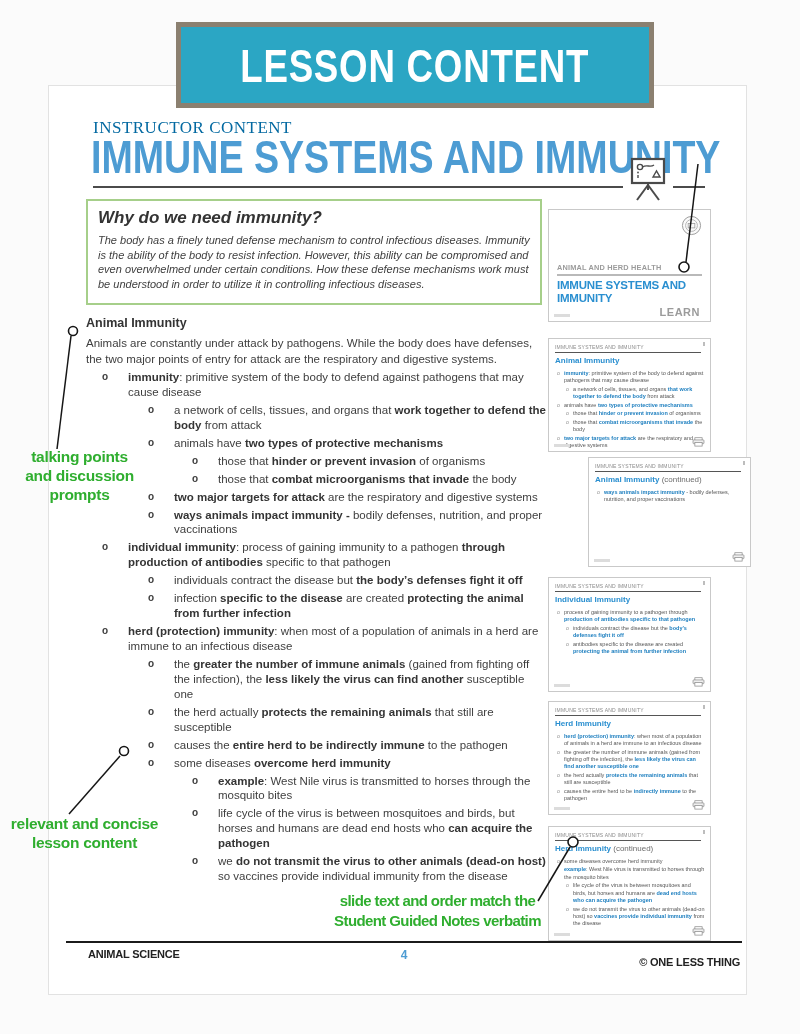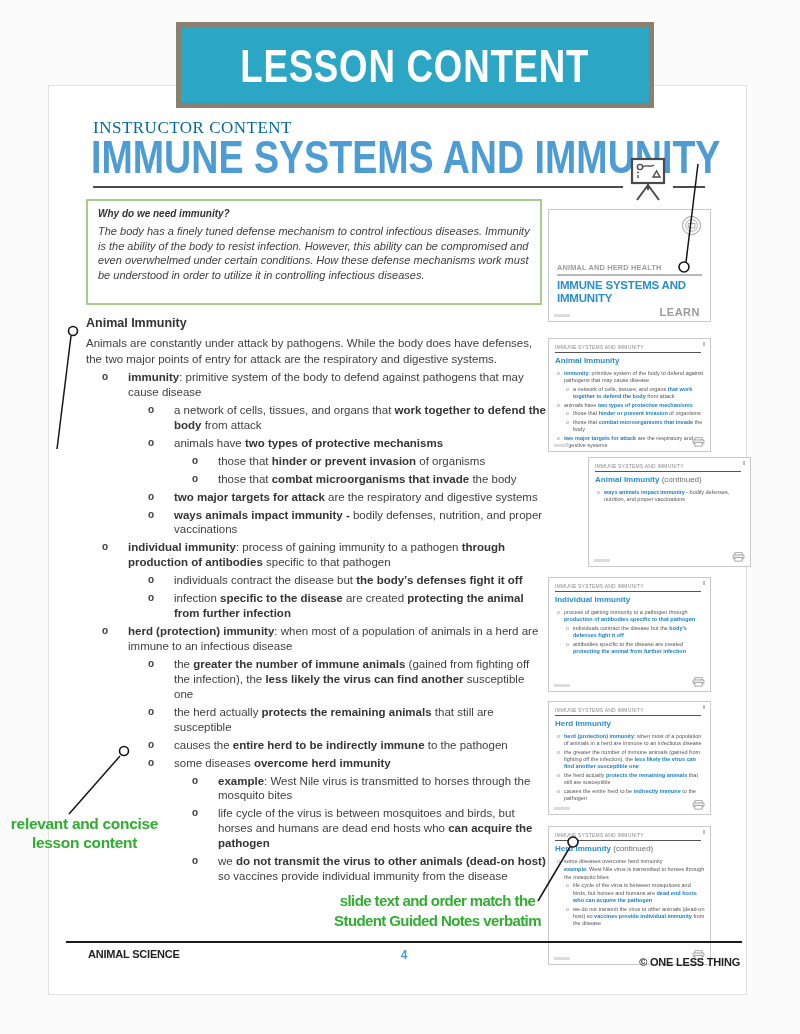--- a/index.html
+++ b/index.html
@@ -15,21 +15,21 @@
   
   .eyebrow{position:absolute;left:93px;top:118px;font-family:"Liberation Serif",serif;
            font-size:17px;letter-spacing:.5px;color:#0369a1;}
   .big-title{position:absolute;left:91px;top:133px;font-size:47px;font-weight:bold;color:#4d9cd3;
              line-height:1;transform:scaleX(.8);transform-origin:left top;white-space:nowrap;}
   .title-rule{position:absolute;left:93px;top:186px;width:612px;height:2px;background:#4b4b4b;}
   .easel{position:absolute;left:623px;top:156px;width:50px;height:46px;}
   
   .intro{position:absolute;left:86px;top:199px;width:456px;height:106px;box-sizing:border-box;
          border:2px solid #a6cf8a;padding:7px 10px;font-style:italic;overflow:hidden;}
-  .intro .it{font-weight:bold;font-size:10px;margin-bottom:5px;color:#333;}
+  .intro .it{font-weight:bold;font-size:17px;margin-bottom:5px;color:#333;}
   .intro .ib{font-size:11px;line-height:1.34;color:#3e3e3e;}
   
   .lesson{position:absolute;left:86px;top:316px;width:460px;}
   .lh{font-weight:bold;font-size:12.5px;margin-bottom:6px;color:#333;}
   .lp{font-size:11.5px;line-height:1.35;margin-bottom:0;}
   .bi{position:relative;font-size:11.5px;line-height:1.3;margin:3px 0;}
   .bi b{font-weight:bold;color:#353535;}
   .lv1{padding-left:42px;} .lv2{padding-left:88px;} .lv3{padding-left:132px;}
   .mk{position:absolute;font-weight:bold;font-size:10px;top:0;}
   .lv1 .mk{left:16px;} .lv2 .mk{left:62px;} .lv3 .mk{left:106px;}
@@ -124,20 +124,23 @@
         <div class="bi lv2"><span class="mk">o</span><span>the </span><b>greater the number of immune animals</b><span> (gained from fighting off the infection), the </span><b>less likely the virus can find another</b><span> susceptible one</span></div>
         <div class="bi lv2"><span class="mk">o</span><span>the herd actually </span><b>protects the remaining animals</b><span> that still are susceptible</span></div>
         <div class="bi lv2"><span class="mk">o</span><span>causes the </span><b>entire herd to be indirectly immune</b><span> to the pathogen</span></div>
         <div class="bi lv2"><span class="mk">o</span><span>some diseases </span><b>overcome herd immunity</b></div>
         <div class="bi lv3"><span class="mk">o</span><b>example</b><span>: West Nile virus is transmitted to horses through the mosquito bites</span></div>
         <div class="bi lv3"><span class="mk">o</span><span>life cycle of the virus is between mosquitoes and birds, but horses and humans are dead end hosts who </span><b>can acquire the pathogen</b></div>
         <div class="bi lv3"><span class="mk">o</span><span>we </span><b>do not transmit the virus to other animals (dead-on host)</b><span> so vaccines provide individual immunity from the disease</span></div>
       </div>
   </div>
 
+  <div class="ann ann2">talking points
+and discussion
+prompts</div>
   <div class="ann ann3">relevant and concise
 lesson content</div>
   <div class="ann ann4">slide text and order match the
 Student Guided Notes verbatim</div>
 
   <div id="slides">
       <div class="slide" style="top: 209px; height: 113px; padding-left: 48px;">
         <svg class="s-logo" viewBox="0 0 22 22" width="21" height="21">
           <circle cx="11" cy="11" r="9.5" fill="#fafafa" stroke="#9a9a9a"></circle>
           <circle cx="11" cy="11" r="6.2" fill="none" stroke="#b5b5b5"></circle>
@@ -212,21 +215,21 @@
           <div class="sb l1"><span class="sm">o</span><span>the herd actually </span><span class="hl">protects the remaining animals</span><span> that still are susceptible</span></div>
           <div class="sb l1"><span class="sm">o</span><span>causes the entire herd to be </span><span class="hl">indirectly immune</span><span> to the pathogen</span></div>
         </div>
         <svg class="printer" viewBox="0 0 14 11" width="13" height="10">
           <rect x="3" y="0.8" width="8" height="3" fill="#fff" stroke="#8a8a8a" stroke-width="0.8"></rect>
           <rect x="1" y="3.2" width="12" height="4.2" rx="0.8" fill="#efefef" stroke="#8a8a8a" stroke-width="0.8"></rect>
           <rect x="3" y="6" width="8" height="4" fill="#fff" stroke="#8a8a8a" stroke-width="0.8"></rect>
         </svg>
         <span class="wm"></span>
       </div>
-      <div class="slide" style="top: 826px; height: 139px;">
+      <div class="slide" style="top: 826px; height: 115px;">
         <span class="tick"></span>
         <div class="sl-header">IMMUNE SYSTEMS AND IMMUNITY</div>
         <div class="sl-rule"></div>
         <div class="sl-title"><span class="tt">Herd Immunity</span><span class="sfx"> (continued)</span></div>
         <div class="sl-bullets">
           <div class="sb l1"><span class="sm">o</span><span>some diseases overcome herd immunity</span></div>
           <div class="sb l1 nm"><span class="hl">example</span><span>: West Nile virus is transmitted to horses through the mosquito bites</span></div>
           <div class="sb l2"><span class="sm">o</span><span>life cycle of the virus is between mosquitoes and birds, but horses and humans are </span><span class="hl">dead end hosts who can acquire the pathogen</span></div>
           <div class="sb l2"><span class="sm">o</span><span>we do not transmit the virus to other animals (dead-on host) so </span><span class="hl">vaccines provide individual immunity</span><span> from the disease</span></div>
         </div>

